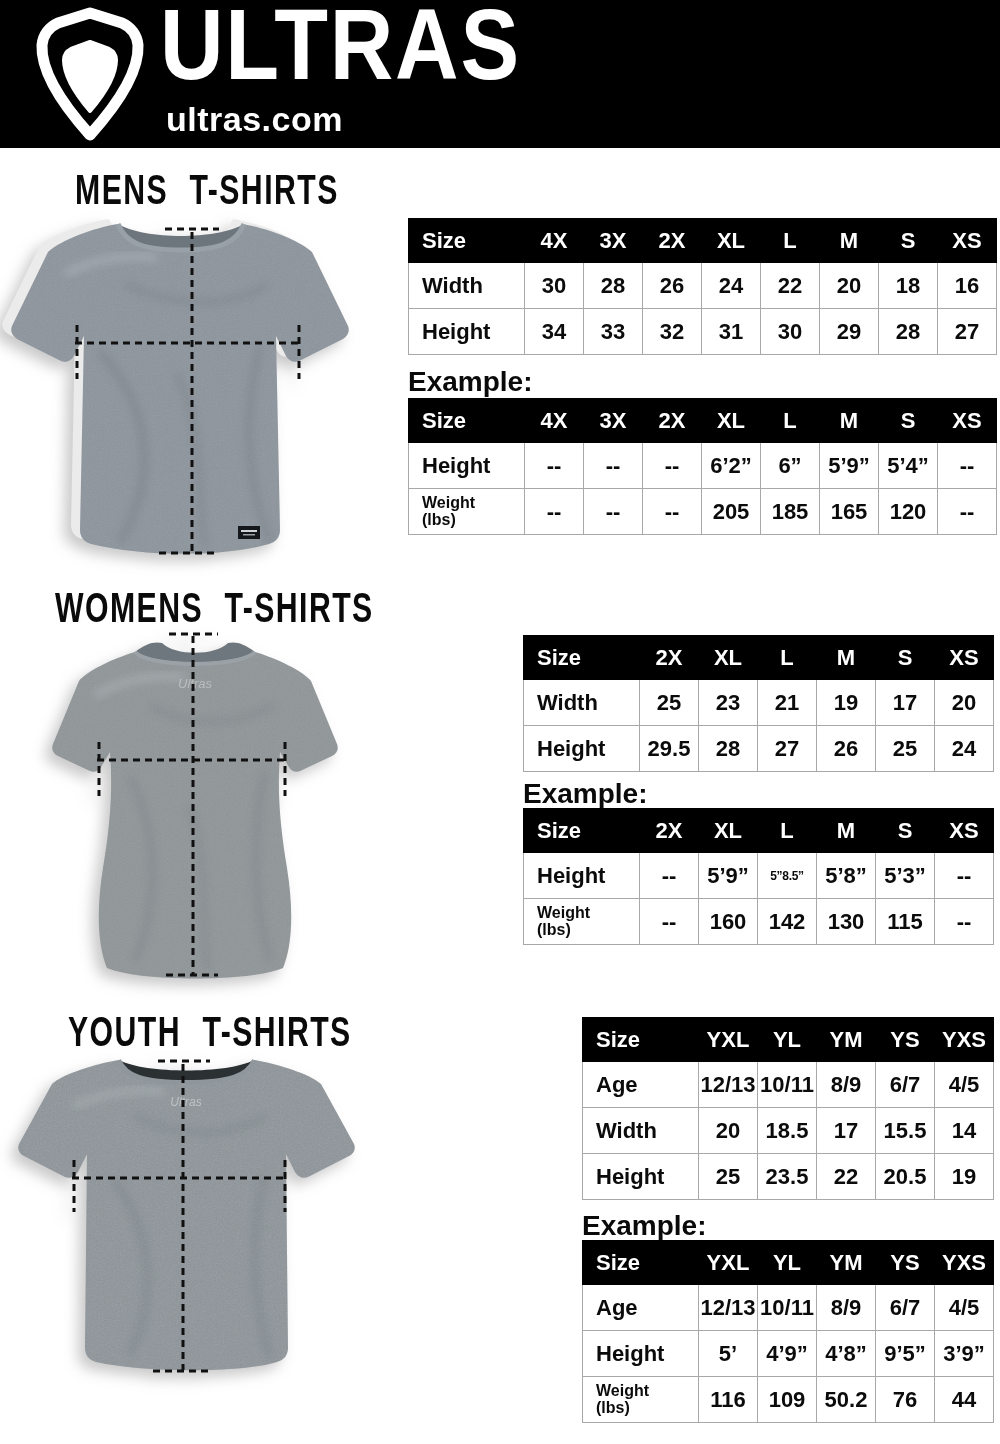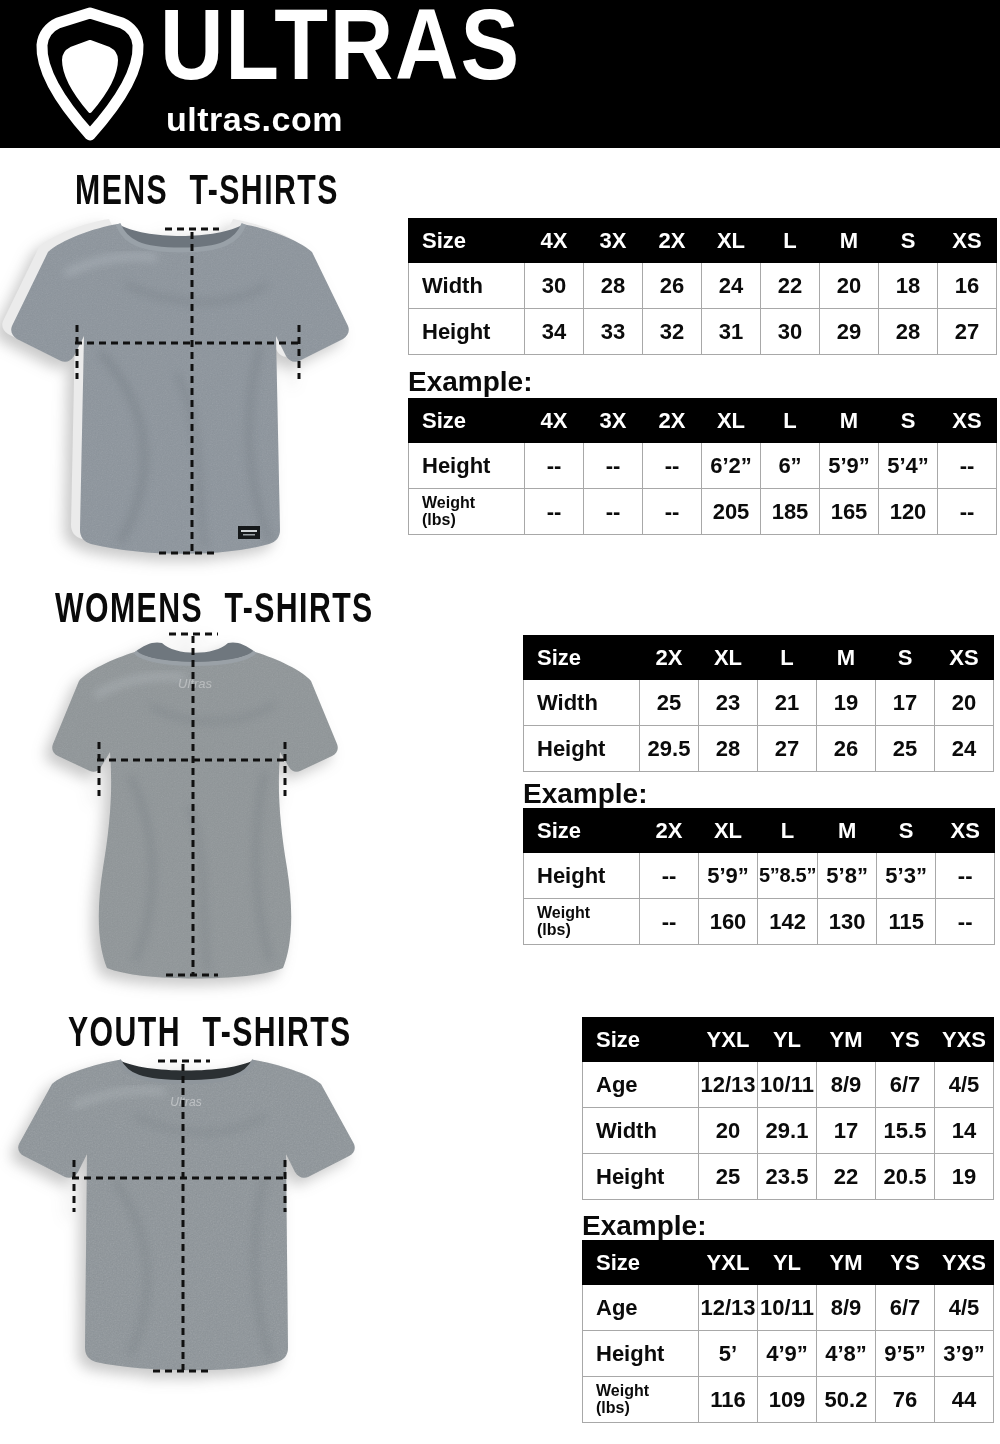--- a/index.html
+++ b/index.html
@@ -47,21 +47,21 @@
   .sz th,.sz td{
     border:1px solid var(--table-border);
     font-weight:bold;font-size:22px;color:#0b0b0b;vertical-align:middle;
   }
   .sz thead tr{height:44px}
   .sz tbody tr{height:46px}
   .sz thead th{background:var(--table-header-bg);color:var(--table-header-text);border-color:#000}
   .sz th.lbl{width:116px;text-align:left;padding-left:13px;white-space:pre-line;line-height:1.05}
   .sz td.val,.sz th.val{width:59px;text-align:center;padding:0 1px}
   .sz th.lbl.two-line{font-size:16px}
-  .sz td.dense{font-size:20px;letter-spacing:-.3px}
+  .sz td.dense{font-size:12px;letter-spacing:-.3px}
 
   
   .shirt{position:absolute}
   .shirt svg{display:block;overflow:visible}
   .soft-shadow{filter:drop-shadow(-7px 7px 7px rgba(60,60,60,.28))}
 </style>
 </head>
 <body>
 
 <div class="brand-bar">
@@ -370,21 +370,21 @@
         <th class="lbl">Age</th>
         <td class="val">12/13</td>
         <td class="val">10/11</td>
         <td class="val">8/9</td>
         <td class="val">6/7</td>
         <td class="val">4/5</td>
       </tr>
     <tr>
         <th class="lbl">Width</th>
         <td class="val">20</td>
-        <td class="val">29.1</td>
+        <td class="val">18.5</td>
         <td class="val">17</td>
         <td class="val">15.5</td>
         <td class="val">14</td>
       </tr>
     <tr>
         <th class="lbl">Height</th>
         <td class="val">25</td>
         <td class="val">23.5</td>
         <td class="val">22</td>
         <td class="val">20.5</td>

